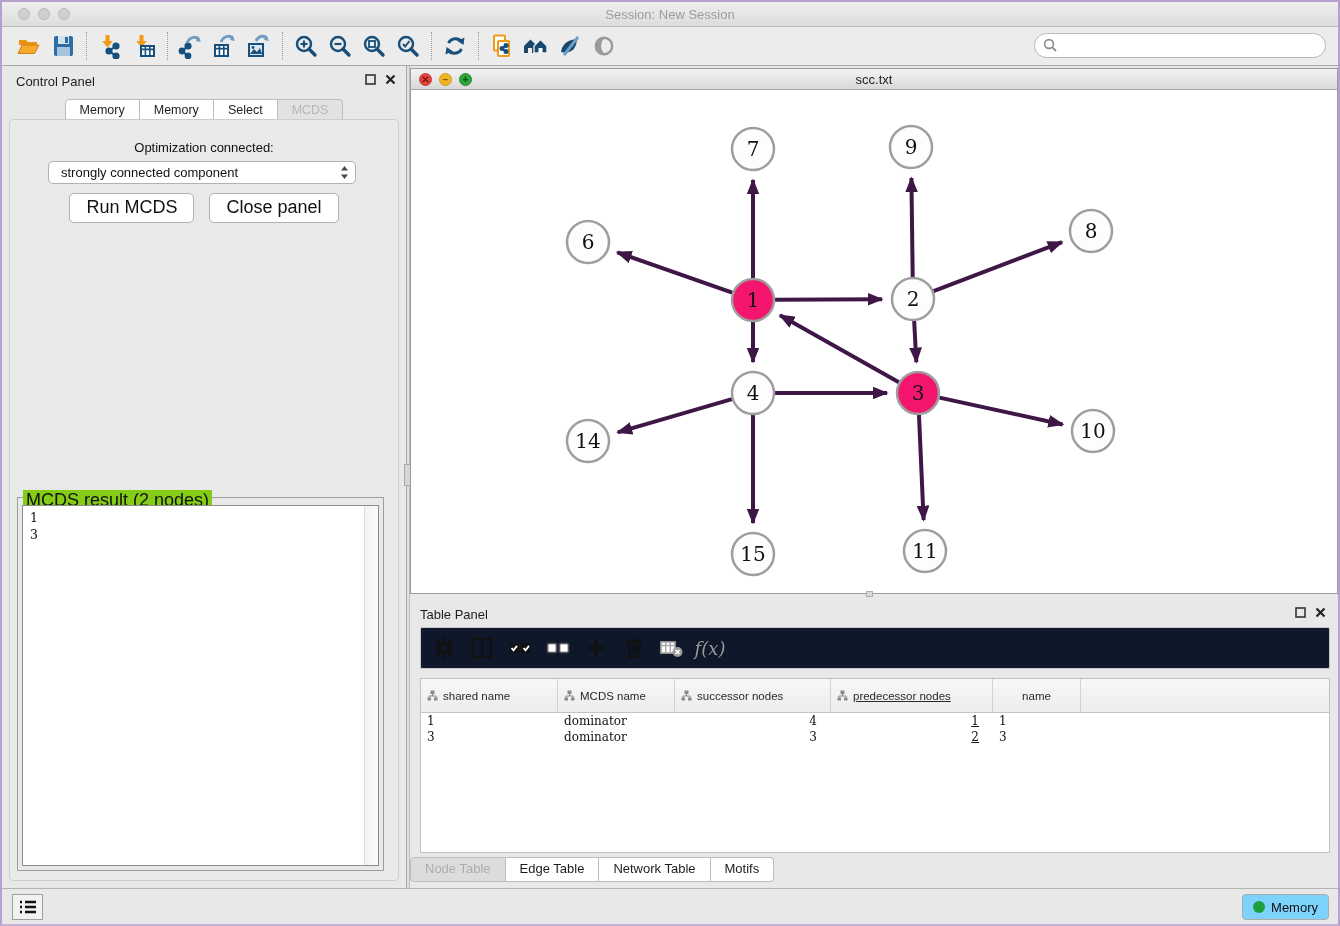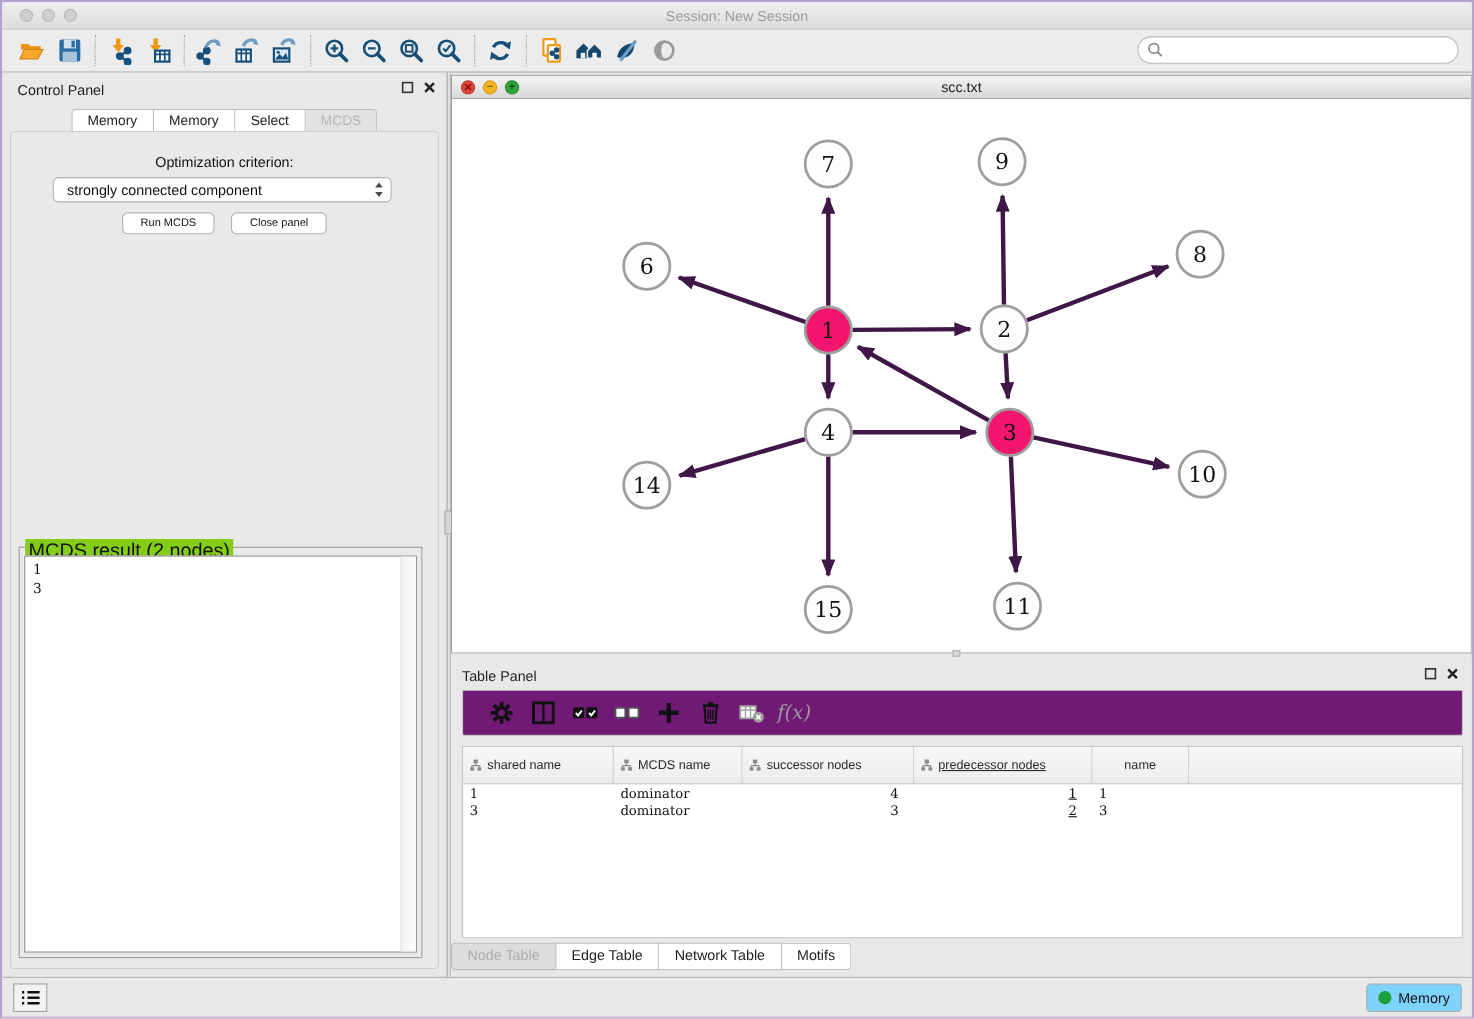--- a/index.html
+++ b/index.html
@@ -36,21 +36,21 @@
   .cp-tab:last-child { border-radius:0 4px 4px 0; }
   .cp-tab.active { background:#e2e2e2; color:#b6b6b6; }
   .cp-body { position:absolute; left:7px; right:7px; top:53px; bottom:11px;
              border:1px solid #cdcdcd; border-radius:4px; background:#e9e9e9; }
   .opt-label { position:absolute; top:20px; left:0; right:0; text-align:center; font-size:13px; color:#111; }
   .dropdown { position:absolute; top:41px; left:38px; width:308px; height:23px; background:#fff;
               border:1px solid #b2b2b2; border-radius:5px; display:flex; align-items:center;
               padding:0 6px 0 12px; font-size:13px; color:#111; }
   .dropdown .dd-text { flex:1; }
   .btn-row { position:absolute; top:73px; left:0; right:0; display:flex; justify-content:center; gap:15px; }
-  .mac-btn { background:#fff; border:1px solid #b2b2b2; border-radius:5px; font-size:10px; color:#111;
+  .mac-btn { background:#fff; border:1px solid #b2b2b2; border-radius:5px; font-size:18px; color:#111;
              padding:3px 16px 4px; font-family:"Liberation Sans",sans-serif; }
   .result-box { position:absolute; left:7px; right:14px; top:377px; height:374px;
                 border:1px solid #9d9d9d; background:#e9e9e9; }
   .result-legend { position:absolute; top:-8px; left:5px; background:#84cc16; padding:0 3px;
                    font-size:18px; color:#111; }
   .result-inner { position:absolute; left:4px; right:4px; top:7px; bottom:4px; background:#fff;
                   border:1px solid #8d8d8d; }
   .result-text { position:absolute; left:0; top:0; right:15px; bottom:0; padding:3px 7px;
                  font-family:"DejaVu Serif", serif; font-size:12.5px; line-height:17px; color:#111;
                  white-space:pre; }
@@ -74,23 +74,23 @@
   .nlight.red { background:#e2453c; color:#7d1410; border:1px solid #c03a32; }
   .nlight.yellow { background:#f0b424; color:#8a5d05; border:1px solid #d29c1b; }
   .nlight.green { background:#2fa43c; color:#0c5214; border:1px solid #278a32; }
   .net-title { position:absolute; left:0; right:0; top:3px; text-align:center; font-size:13px; color:#222; }
   .net-canvas { position:absolute; left:0; right:0; top:21px; bottom:0; background:#fff; }
   .net-grip-bottom { position:absolute; left:455px; bottom:-4px; width:7px; height:6px;
                      background:#d9d9d9; border:1px solid #b0b0b0; }
 
   
   .table-panel { position:absolute; left:408px; top:597px; right:0; bottom:36px; background:#e8e8e8; }
-  .tp-toolbar { position:absolute; left:10px; right:8px; top:28px; height:42px; background:#701a75;
+  .tp-toolbar { position:absolute; left:10px; right:8px; top:28px; height:42px; background:#0f172a;
                 border:1px solid #c6c6c6; border-radius:2px; display:flex; align-items:center;
-                padding-left:16px; gap:0; }
+                padding-left:4px; gap:0; }
   .tp-btn { width:38px; height:34px; display:flex; align-items:center; justify-content:center; }
   .fx { font-family:"DejaVu Serif", serif; font-style:italic; font-size:18px; color:#9a9a9a; }
   .tp-table { position:absolute; left:10px; right:8px; top:79px; bottom:35px; background:#fff;
               border:1px solid #c2c2c2; overflow:hidden; }
   .thead { display:flex; height:34px; background:linear-gradient(#f7f7f7,#ededed);
            border-bottom:1px solid #c4c4c4; }
   .th { display:flex; align-items:center; font-size:11.5px; color:#2a2a2a; border-right:1px solid #d2d2d2;
         padding-left:6px; gap:5px; }
   .th.center { justify-content:center; padding-left:0; }
   .tr { display:flex; height:16px; }
@@ -286,21 +286,21 @@
           </svg>
       </span>
     </div>
     <div class="cp-tabs">
         <span class="cp-tab">Memory</span>
         <span class="cp-tab">Memory</span>
         <span class="cp-tab">Select</span>
         <span class="cp-tab active">MCDS</span>
       </div>
     <div class="cp-body">
-      <div class="opt-label">Optimization criterion:</div>
+      <div class="opt-label">Optimization connected:</div>
       <div class="dropdown">
         <span class="dd-text">strongly connected component</span>
         <svg width="9" height="15">
             <path d="M4.5 1 L8 5.5 H1 z" fill="#4a4a4a"></path>
             <path d="M1 9.5 H8 L4.5 14 z" fill="#4a4a4a"></path>
           </svg>
       </div>
       <div class="btn-row">
         <button class="mac-btn">Run MCDS</button>
         <button class="mac-btn">Close panel</button>

